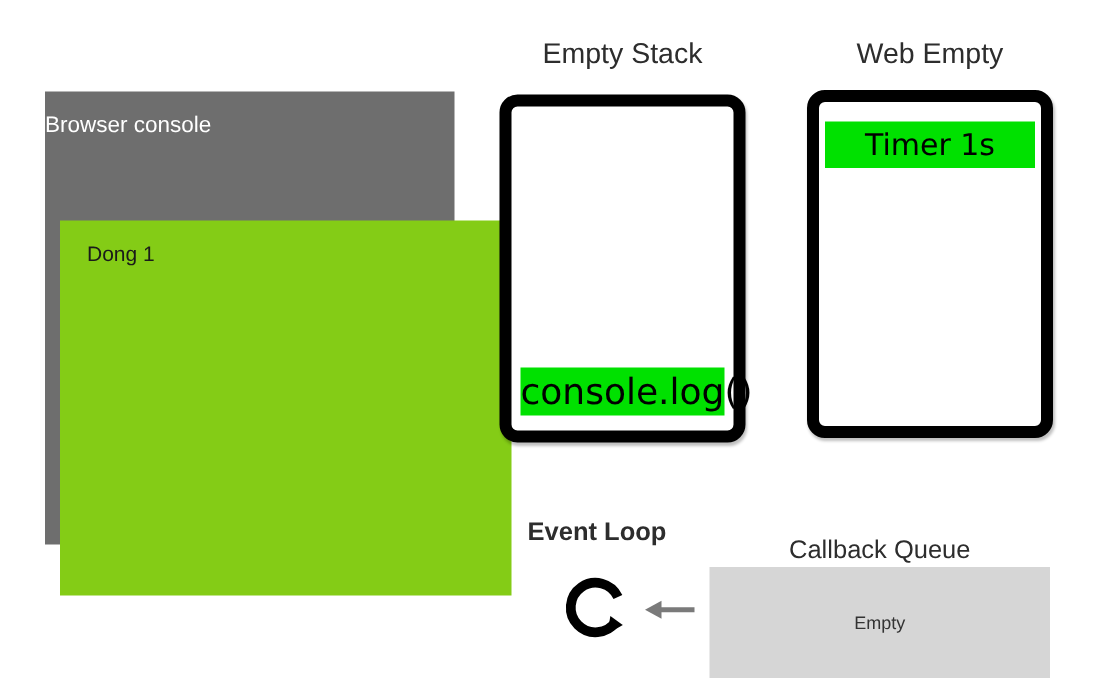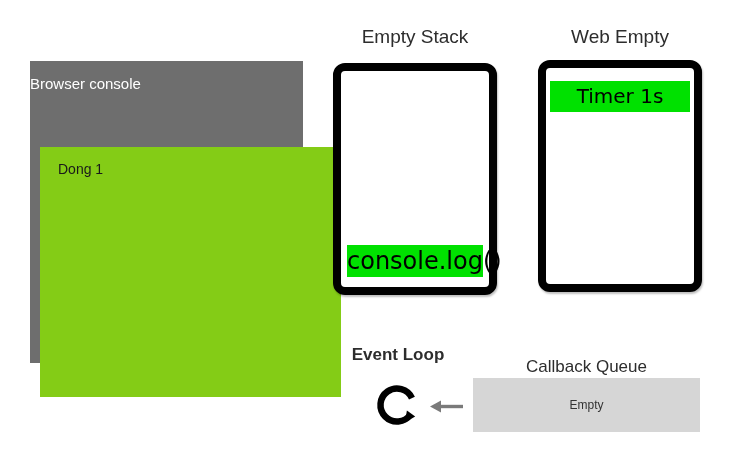--- a/index.html
+++ b/index.html
@@ -100,21 +100,21 @@
   .left-arrow {
     position: absolute;
     left: 429px; top: 399px;
     width: 36px; height: 15px;
   }
 
   
   .queue-box {
     position: absolute;
     left: 473px; top: 378px;
-    width: 227px; height: 54px;
+    width: 227px; height: 74px;
     background: #d6d6d6;
     display: flex;
     align-items: center;
     justify-content: center;
   }
   .queue-status {
     font-size: 12px;
     color: #333333;
   }
 </style>

